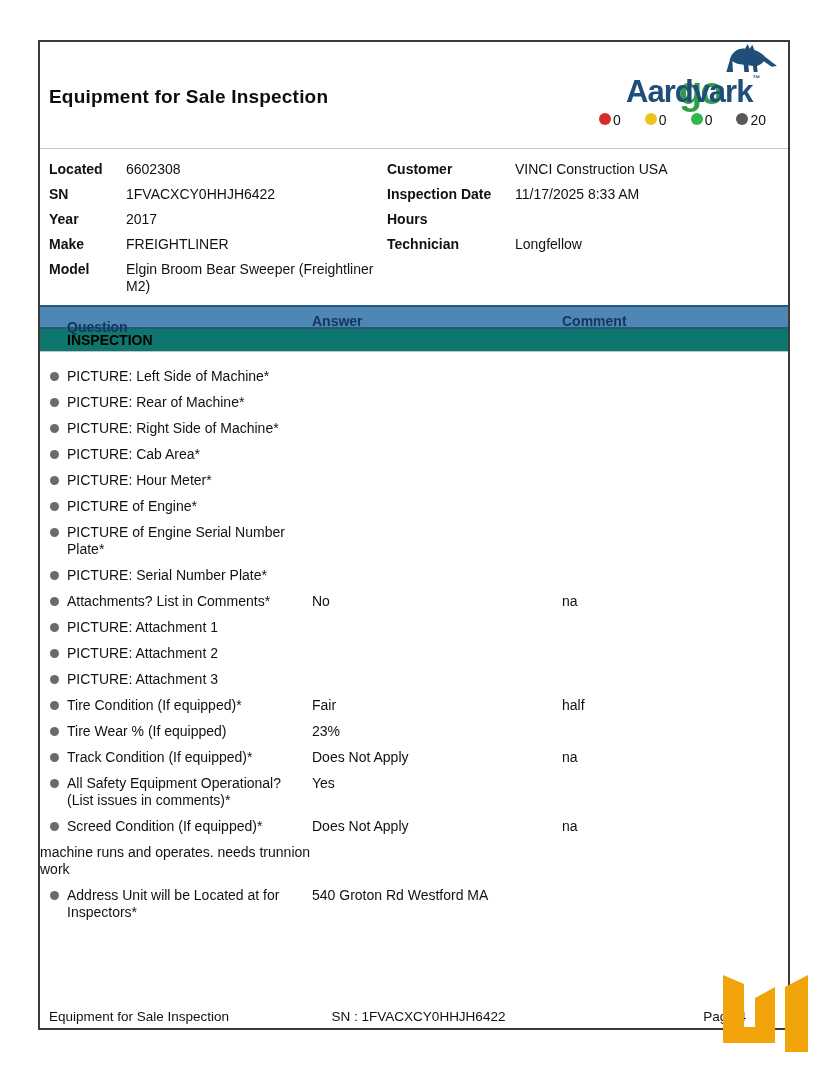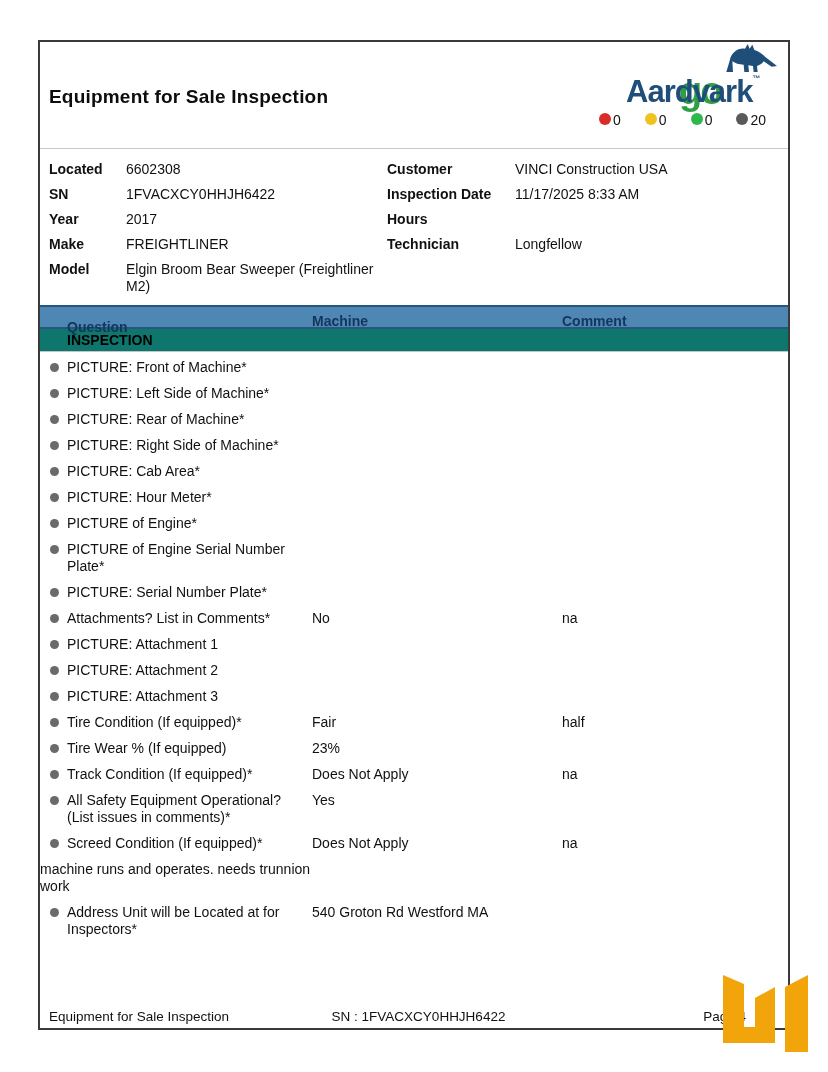--- a/index.html
+++ b/index.html
@@ -147,31 +147,27 @@
           <div class="info-row">
             <span class="info-label">Technician</span>
             <span class="info-value">Longfellow</span>
           </div>
         </div>
     </div>
 
     <div class="qtable">
       <div class="thead">
         <span class="th-q">Question</span>
-        <span class="th-a">Machine</span>
+        <span class="th-a">Answer</span>
         <span class="th-c">Comment</span>
       </div>
       <div class="section-bar">INSPECTION</div>
       <div class="rows">
 
           <div class="q-row">
-            <span class="q-cell">
-              <span class="bullet"></span>
-              <span>PICTURE: Front of Machine*</span>
-            </span>
             <span class="a-cell"></span>
             <span class="c-cell"></span>
           </div>
 
           <div class="q-row">
             <span class="q-cell">
               <span class="bullet"></span>
               <span>PICTURE: Left Side of Machine*</span>
             </span>
             <span class="a-cell"></span>

